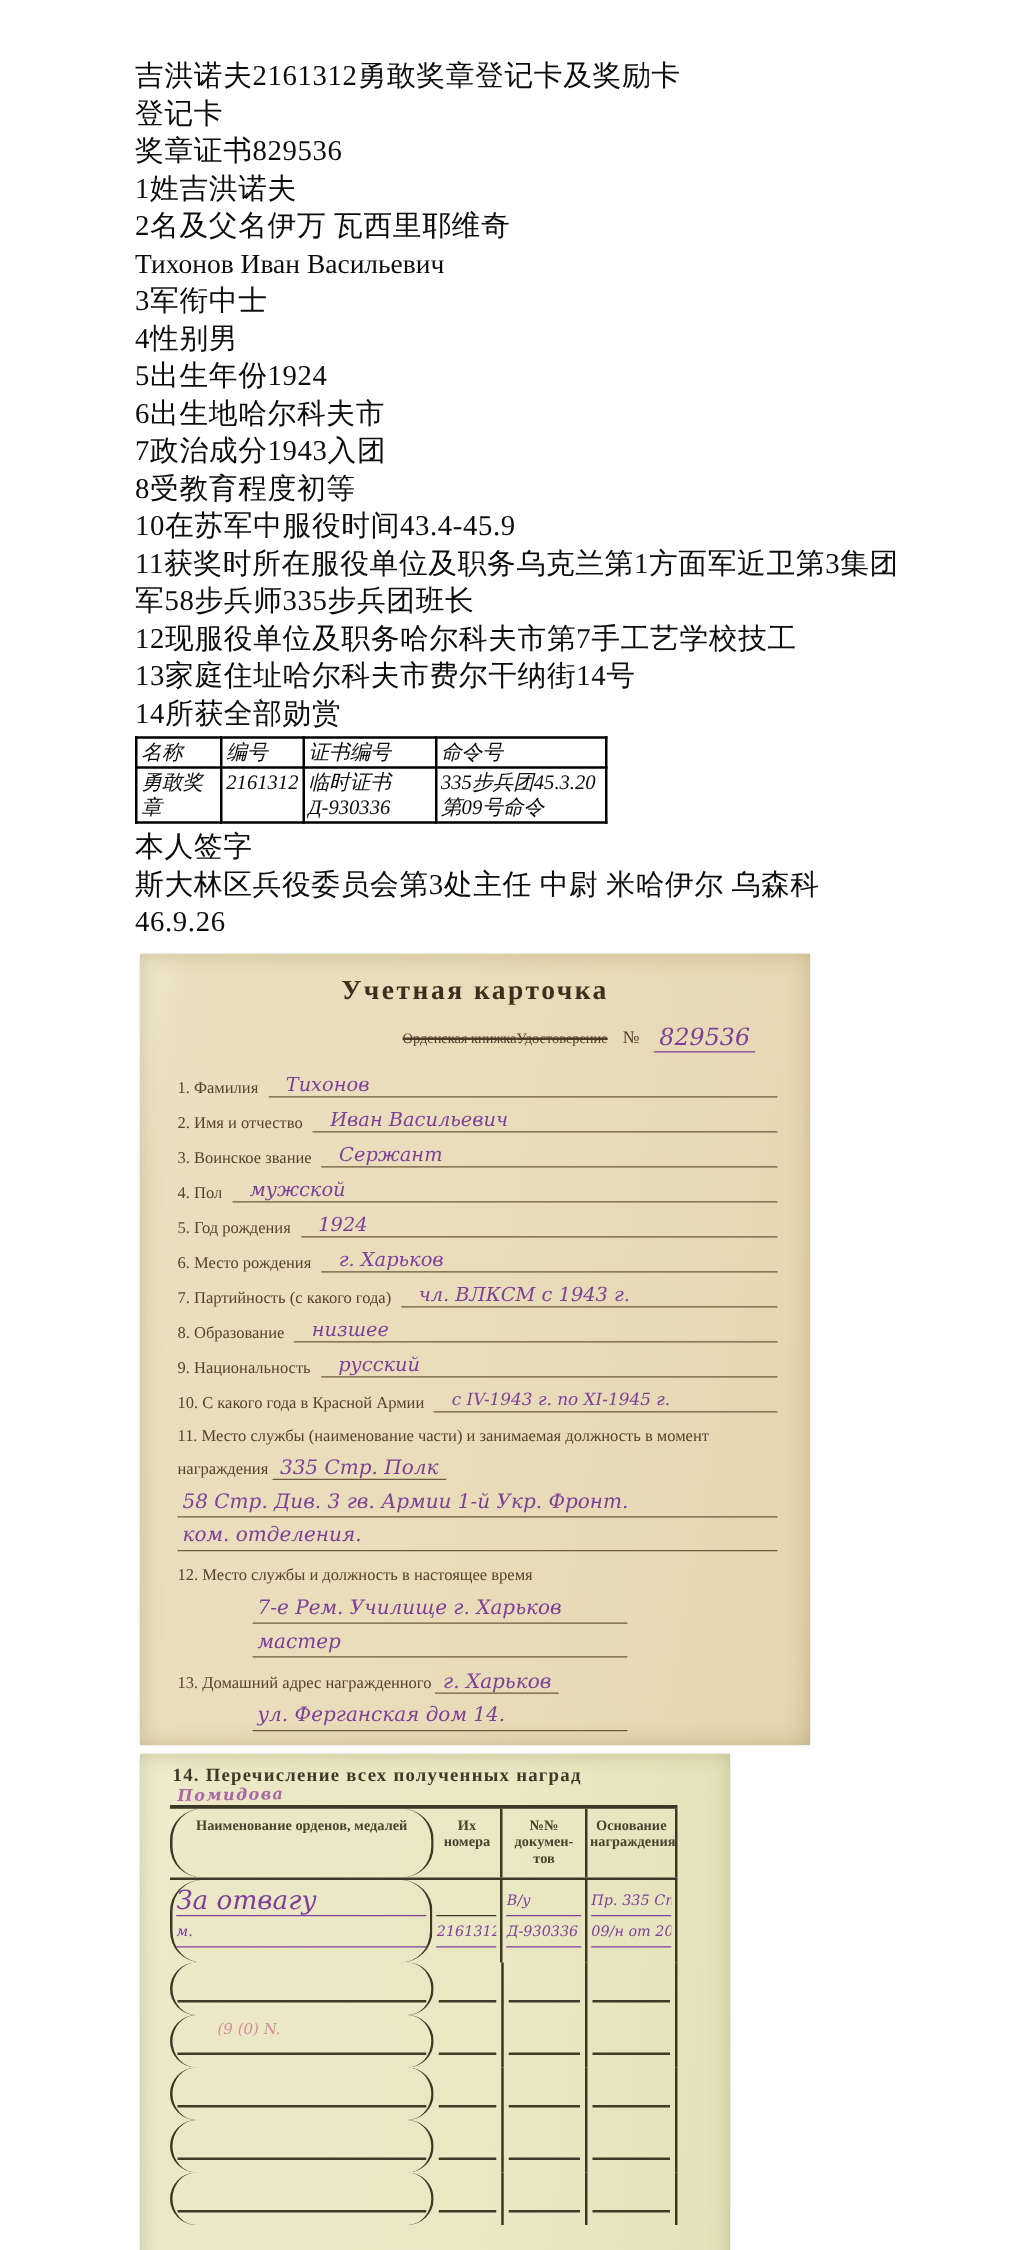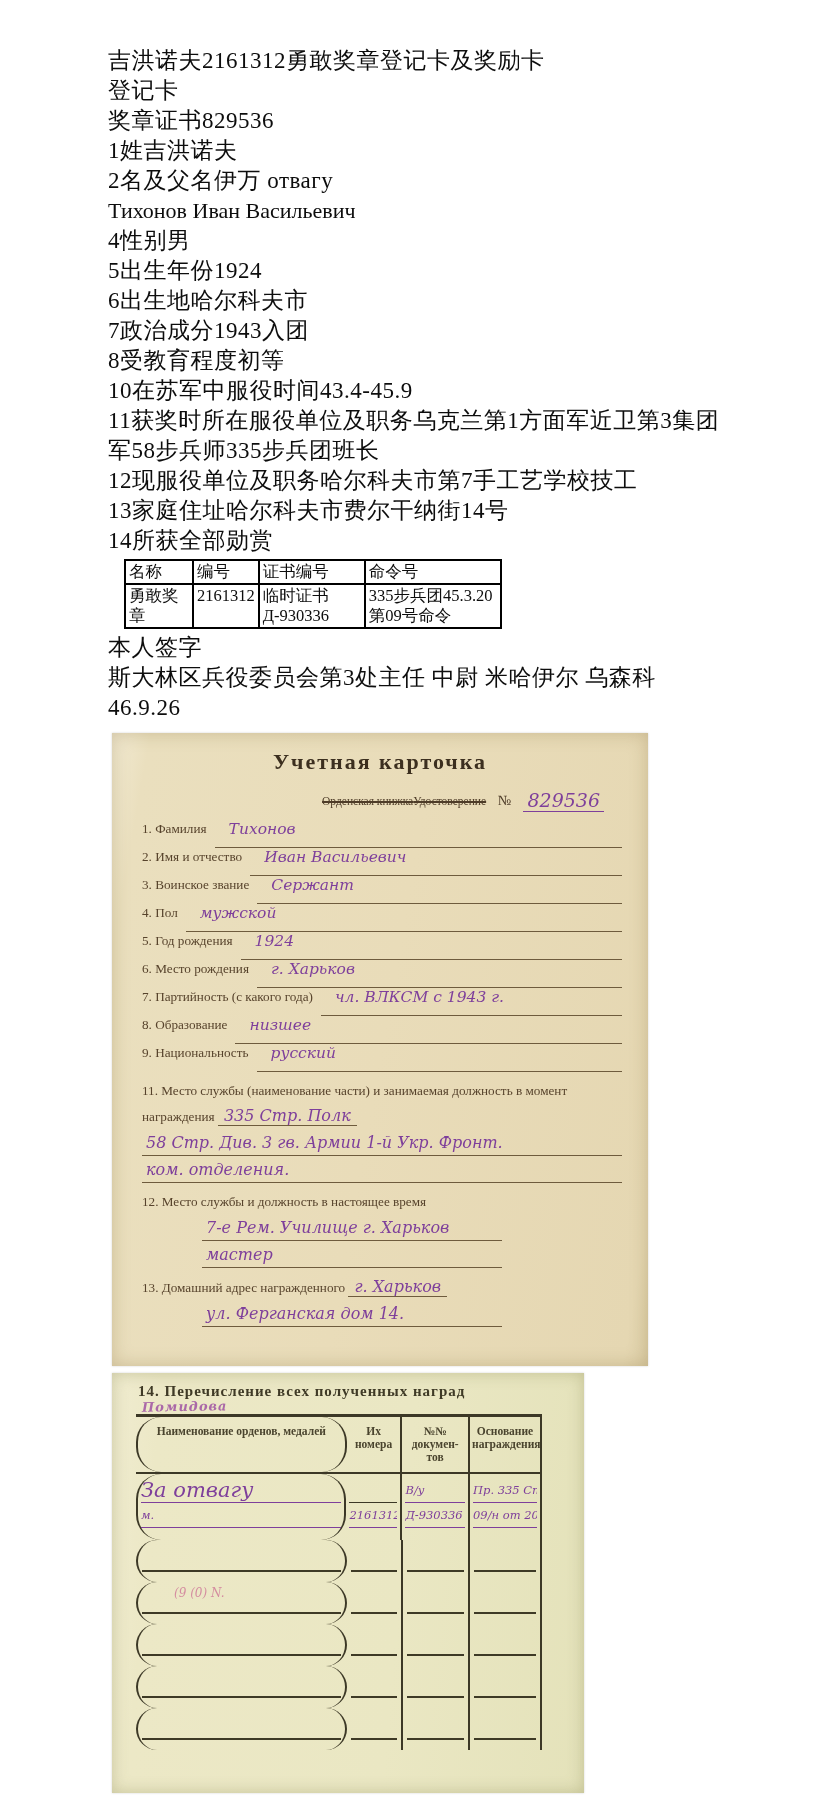--- a/index.html
+++ b/index.html
@@ -7,21 +7,21 @@
     position:relative; width:828px; height:1800px; background:#ffffff;
     overflow:hidden; font-family:"Liberation Serif", serif; color:#0d0d0d;
   }
   .content { position:absolute; left:108px; top:46px; width:626px; }
 
   
   .cnline { font-size:23px; line-height:30px; letter-spacing:0.5px; }
   .ruline { font-size:22px; line-height:30px; font-family:"Liberation Serif", serif; }
 
   
-  table.cntable { border-collapse:collapse; margin:3px 0 4px 16px; }
+  table.cntable { border-collapse:collapse; margin:3px 0 4px 0;font-style:italic; }
   table.cntable th, table.cntable td {
     border:2px solid #000; font-weight:normal; text-align:left;
     font-size:16.5px; line-height:20px; padding:1px 3px; vertical-align:top;
   }
   .c-name  { width:60px; }
   .c-num   { width:44px; }
   .c-cert  { width:98px; }
   .c-order { width:128px; }
 
   
@@ -44,21 +44,21 @@
     font-size:11.5px; line-height:14px; color:#4e3c28;
     text-decoration:line-through; text-decoration-thickness:2px;
   }
   .numsign { font-size:14px; }
   .hand {
     font-family:"DejaVu Serif", serif; font-style:italic; color:#7e3f9b;
   }
   .certnum { font-size:19px; border-bottom:1.5px solid #7e3f9b; padding:0 4px; }
 
   .s1-fields { margin:8px 26px 0 30px; }
-  .f { display:flex; height:28px; }
+  .f { display:flex; align-items:flex-end; height:28px; }
   .f .lbl { white-space:nowrap; font-size:13.2px; color:#57432c; padding-right:8px; line-height:17px; }
   .f .val {
     flex:1; border-bottom:1.5px solid #6e5b3d; padding:0 0 0 14px;
     font-size:15.5px; line-height:18px; white-space:nowrap; overflow:hidden;
   }
   .f .val.small { font-size:13.5px; }
 
   .fblock { margin-top:6px; font-size:13.2px; color:#57432c; line-height:25px; }
   .fblock .inlineval { font-size:16px; border-bottom:1.5px solid #6e5b3d; padding:0 6px; }
   .fullline {
@@ -113,22 +113,23 @@
 </head>
 <body>
 
 <div class="page">
   <div class="content">
 
     <div class="cnline">吉洪诺夫2161312勇敢奖章登记卡及奖励卡</div>
     <div class="cnline">登记卡</div>
     <div class="cnline">奖章证书829536</div>
     <div class="cnline">1姓吉洪诺夫</div>
-    <div class="cnline">2名及父名伊万 отвагу</div>
+    <div class="cnline">2名及父名伊万 瓦西里耶维奇</div>
     <div class="ruline">Тихонов Иван Васильевич</div>
+    <div class="cnline">3军衔中士</div>
     <div class="cnline">4性别男</div>
     <div class="cnline">5出生年份1924</div>
     <div class="cnline">6出生地哈尔科夫市</div>
     <div class="cnline">7政治成分1943入团</div>
     <div class="cnline">8受教育程度初等</div>
     <div class="cnline">10在苏军中服役时间43.4-45.9</div>
     <div class="cnline">11获奖时所在服役单位及职务乌克兰第1方面军近卫第3集团军58步兵师335步兵团班长</div>
     <div class="cnline">12现服役单位及职务哈尔科夫市第7手工艺学校技工</div>
     <div class="cnline">13家庭住址哈尔科夫市费尔干纳街14号</div>
     <div class="cnline">14所获全部勋赏</div>
@@ -196,20 +197,24 @@
           <span class="val hand">чл. ВЛКСМ с 1943 г.</span>
         </div>
         <div class="f">
           <span class="lbl">8. Образование</span>
           <span class="val hand">низшее</span>
         </div>
         <div class="f">
           <span class="lbl">9. Национальность</span>
           <span class="val hand">русский</span>
         </div>
+        <div class="f">
+          <span class="lbl">10. С какого года в Красной Армии</span>
+          <span class="val hand small">с IV-1943 г. по XI-1945 г.</span>
+        </div>
 
         <div class="fblock">
           <span>11. Место службы (наименование части) и занимаемая должность в момент награждения</span>
           <span class="hand inlineval">335 Стр. Полк</span>
           <div class="fullline hand">58 Стр. Див. 3 гв. Армии 1-й Укр. Фронт.</div>
           <div class="fullline hand">ком. отделения.</div>
         </div>
 
         <div class="fblock">
           <span>12. Место службы и должность в настоящее время</span>

